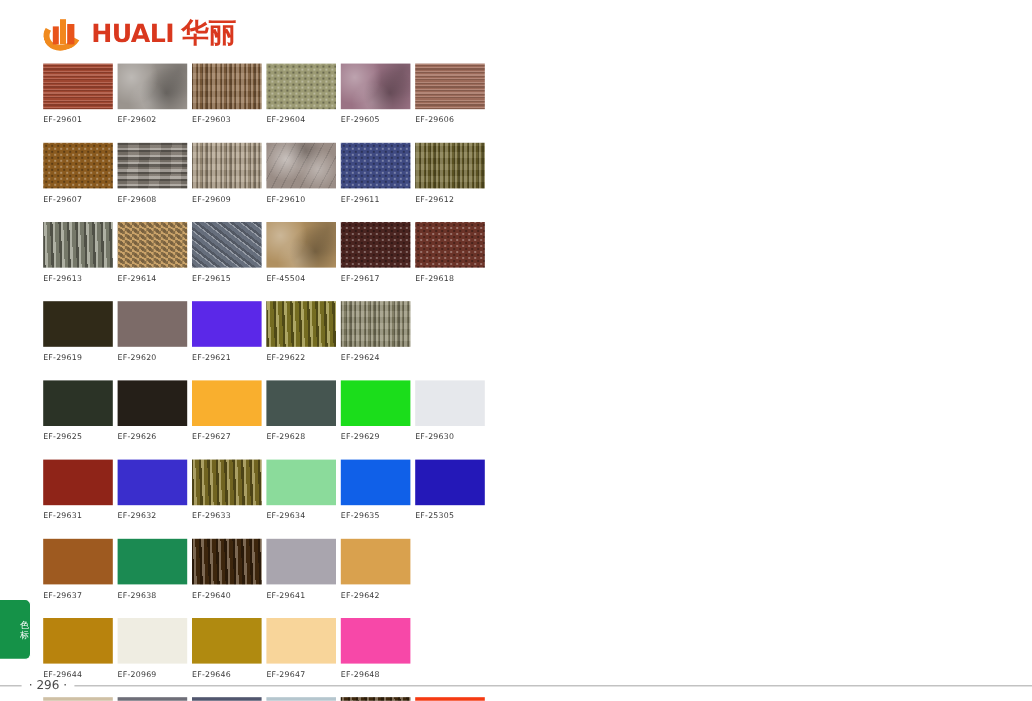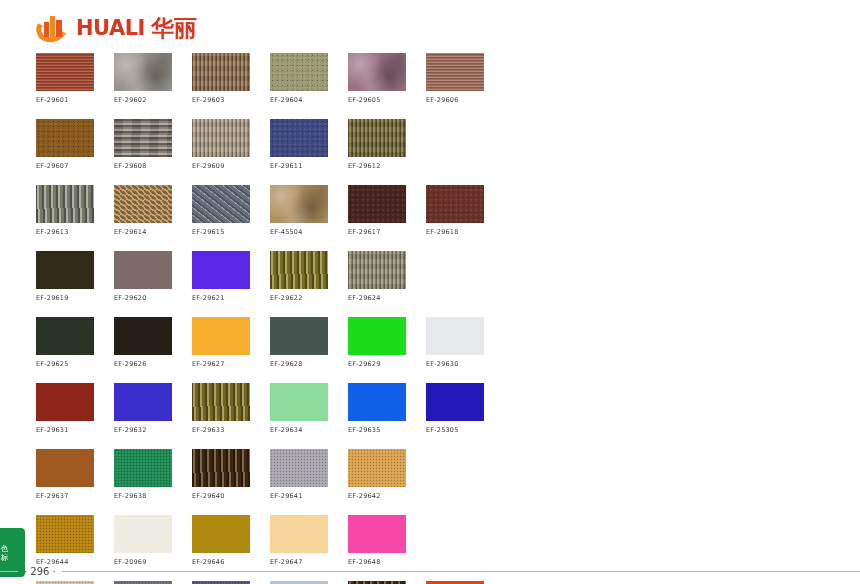--- a/index.html
+++ b/index.html
@@ -70,21 +70,20 @@
   
   .grid {
     position: absolute;
     left: 36px;
     top: 53px;
     width: 368px;
   }
   .row {
     display: flex;
     margin-bottom: 15px;
-    gap: 16px;
   }
   .cell {
     width: 58px;
     margin-right: 4px;
   }
   .cell:last-child { margin-right: 0; }
   .swatch {
     width: 58px;
     height: 38px;
     background-color: #cccccc;
@@ -178,30 +177,30 @@
         rgba(0,0,0,0.45) 0px, rgba(0,0,0,0.45) 2px,
         rgba(255,255,255,0.28) 2px, rgba(255,255,255,0.28) 4px,
         rgba(0,0,0,0.18) 4px, rgba(0,0,0,0.18) 7px);
   }
   .tex-none { background-image: none; }
 
   
   .side-tab {
     position: absolute;
     left: 0;
-    top: 527px;
+    top: 499px;
     width: 26px;
     height: 51px;
     background: #159248;
     border: 1px solid #ffffff;
     border-left: none;
     border-radius: 0 5px 5px 0;
     display: flex;
     align-items: center;
-    justify-content: flex-start;
+    justify-content: flex-end;
     box-sizing: border-box;
   }
   .side-tab-text {
     font-family: "DejaVu Sans", sans-serif;
     font-size: 7.5px;
     color: #ffffff;
     line-height: 9px;
     text-align: center;
     writing-mode: horizontal-tb;
     width: 9px;
@@ -284,20 +283,24 @@
       </div>
       <div class="cell">
         <div class="swatch tex-woodcoarse" style="background-color: rgb(139, 131, 121);"></div>
         <div class="label">EF-29608</div>
       </div>
       <div class="cell">
         <div class="swatch tex-grain" style="background-color: rgb(168, 152, 128);"></div>
         <div class="label">EF-29609</div>
       </div>
       <div class="cell">
+        <div class="swatch tex-marble" style="background-color: rgb(154, 141, 134);"></div>
+        <div class="label">EF-29610</div>
+      </div>
+      <div class="cell">
         <div class="swatch tex-speckle" style="background-color: rgb(63, 74, 130);"></div>
         <div class="label">EF-29611</div>
       </div>
       <div class="cell">
         <div class="swatch tex-grain" style="background-color: rgb(107, 97, 40);"></div>
         <div class="label">EF-29612</div>
       </div>
     </div>
     <div class="row">
       <div class="cell">

